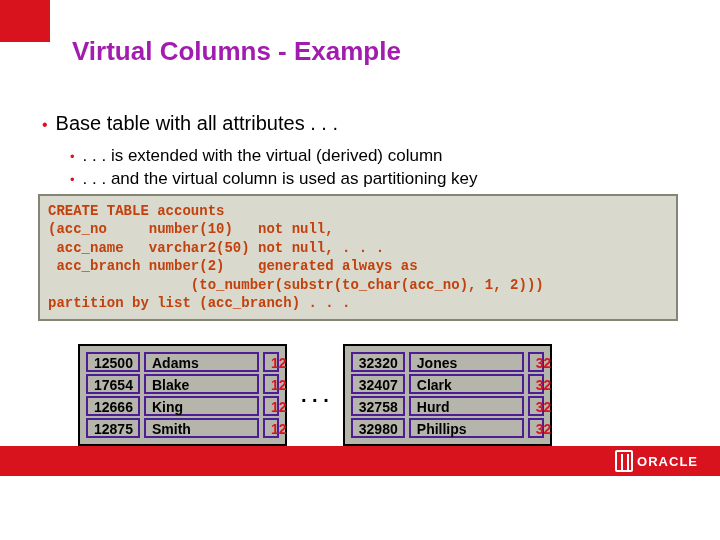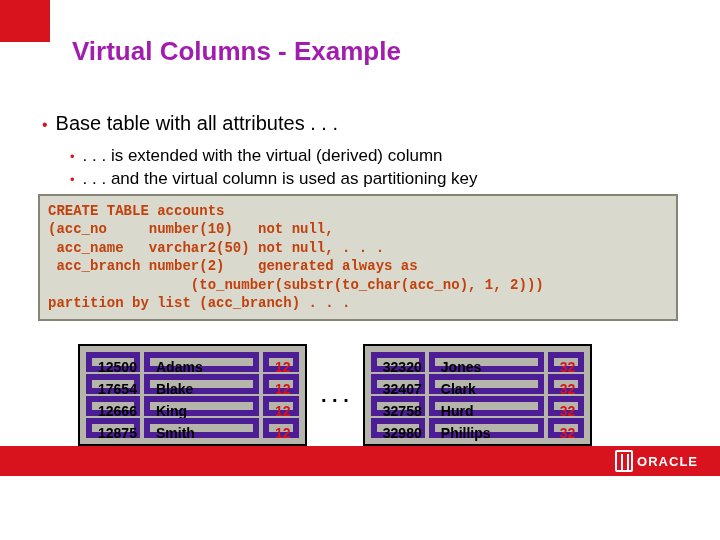--- a/index.html
+++ b/index.html
@@ -9,24 +9,24 @@
   .body-area { position: absolute; top: 112px; left: 30px; right: 30px; }
   .bullet-main { font-size: 20px; color: #000; margin-left: 12px; }
   .bullet-main .bul { color: #d8131e; margin-right: 8px; font-size: 16px; vertical-align: middle; }
   .sub-list { margin-top: 10px; margin-left: 40px; }
   .sub-list .item { font-size: 17px; color: #000; line-height: 1.35; }
   .sub-list .bul { color: #d8131e; margin-right: 8px; font-size: 13px; vertical-align: middle; }
   .code-box { position: absolute; top: 194px; left: 38px; width: 640px; background: #d9d9ce; border: 2px solid #858575; padding: 6px 8px 6px 8px; font-family: "Courier New", monospace; font-size: 14px; line-height: 1.32; color: #c2410c; font-weight: bold; white-space: pre; }
   .tables-area { position: absolute; top: 344px; left: 78px; right: 40px; display: flex; align-items: center; }
   .part-box { border: 2px solid #000; background: #b5b5ac; padding: 6px; display: flex; gap: 4px; }
   .col { display: flex; flex-direction: column; gap: 2px; }
-  .cell { background: #b5b5ac; border: 6px solid #4c1d95; padding: 1px 6px; font-size: 14px; font-weight: bold; color: #000; height: 20px; line-height: 17px; }
+  .cell { background: #b5b5ac; border: 2px solid #4c1d95; padding: 1px 6px; font-size: 14px; font-weight: bold; color: #000; height: 20px; line-height: 17px; }
   .col-acc .cell { width: 54px; }
   .col-name .cell { width: 115px; }
-  .col-br .cell { width: 36px; color: #d8131e; }
+  .col-br .cell { width: 16px; color: #d8131e; }
   .dots { font-size: 20px; font-weight: bold; margin: 0 14px; color: #000; }
   .red-bar { position: absolute; left: 0; right: 0; top: 446px; height: 30px; background: #d8131e; }
   .logo { position: absolute; right: 22px; top: 450px; display: flex; align-items: center; }
   .logo-box { width: 18px; height: 22px; border: 2px solid #fff; border-radius: 2px; position: relative; margin-right: 4px; }
   .logo-box::before, .logo-box::after { content: ''; position: absolute; background: #fff; }
   .logo-box::before { left: 4px; top: 2px; width: 2px; height: 16px; }
   .logo-box::after { left: 10px; top: 2px; width: 2px; height: 16px; }
   .logo-text { color: #fff; font-size: 13px; letter-spacing: 1px; font-weight: 600; }
 </style>
 </head>

